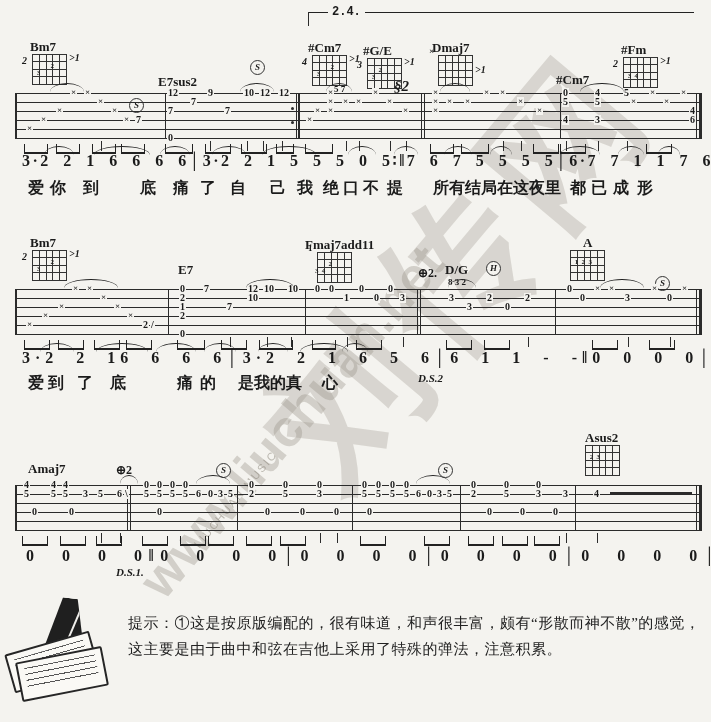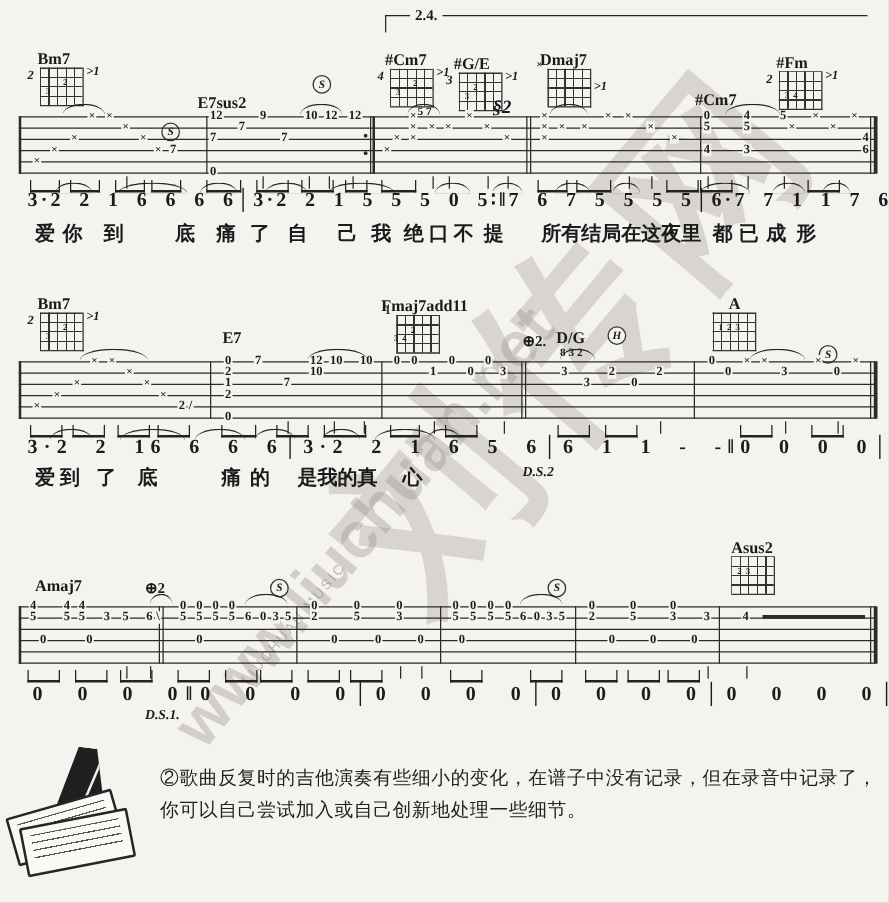--- a/index.html
+++ b/index.html
@@ -64,21 +64,21 @@
 <div class="page">
   <div class="wm">
     <div class="wm-cjk">刘传网</div>
     <div class="wm-url">www.liuchuan.net</div>
     <div class="wm-small">LIUCHUAN MUSIC</div>
   </div>
 
   <div id="score" class="score">
       <div class="abs volta-line" style="left: 308px; top: 12px; width: 386px; height: 1px;"></div>
       <div class="abs bar" style="left: 308px; top: 12px; width: 1px; height: 14px;"></div>
-      <div class="abs volta-label" style="left: 328px; top: 6px;">2.4.</div>
+      <div class="abs volta-label" style="left: 328px; top: 6px; font-family: Liberation Mono, monospace;">2.4.</div>
       <div class="abs cname" style="left: 30px; top: 39px;">Bm7</div>
       <div class="abs cgrid" style="left: 32px; top: 54px; width: 34px; height: 30px;"></div>
       <div class="abs lmark" style="left: 22px; top: 55px;">2</div>
       <div class="abs rmark" style="left: 69px; top: 52px;">&gt;1</div>
       <div class="abs fing" style="left: 50.4px; top: 62.5px;">2</div>
       <div class="abs fing" style="left: 36.8px; top: 70px;">3</div>
       <div class="abs cname" style="left: 308px; top: 40px;">#Cm7</div>
       <div class="abs cgrid" style="left: 312px; top: 55px; width: 34px; height: 30px;"></div>
       <div class="abs lmark" style="left: 302px; top: 56px;">4</div>
       <div class="abs rmark" style="left: 349px; top: 53px;">&gt;1</div>
@@ -481,16 +481,16 @@
           <div class="needle"></div>
         </div>
       <div class="sheet s1">
           <div class="lines"></div>
         </div>
       <div class="sheet s2">
           <div class="lines"></div>
         </div>
     </div>
     <div class="tips-text">
-      <p>②歌曲反复时的吉他演奏有些细小的变化，在谱子中没有记录，但在录音中记录了，你可以自己尝试加入或自己创新地处理一些细节。</p>
+      <p>提示：①这是按原版编配的，很有味道，和声很丰富，颇有“形散而神不散”的感觉，这主要是由于曲中和弦在吉他上采用了特殊的弹法，注意积累。</p>
     </div>
   </div>
 </div>
 
 </body></html>

